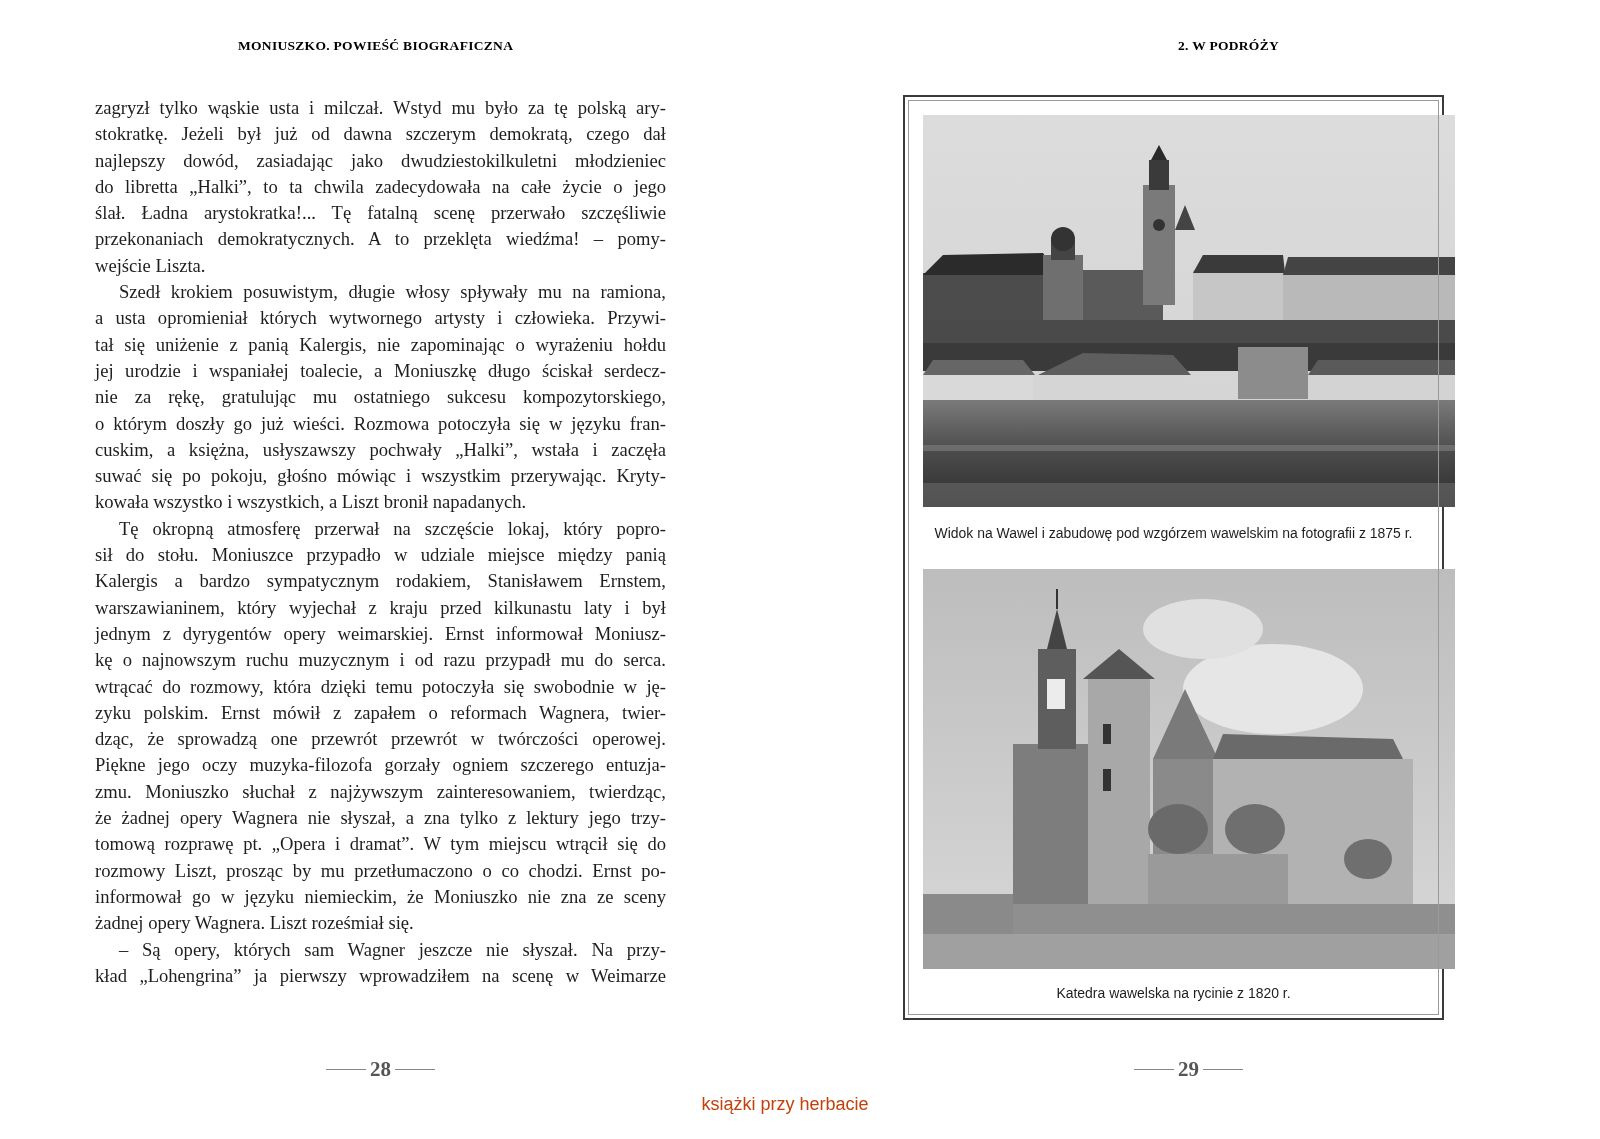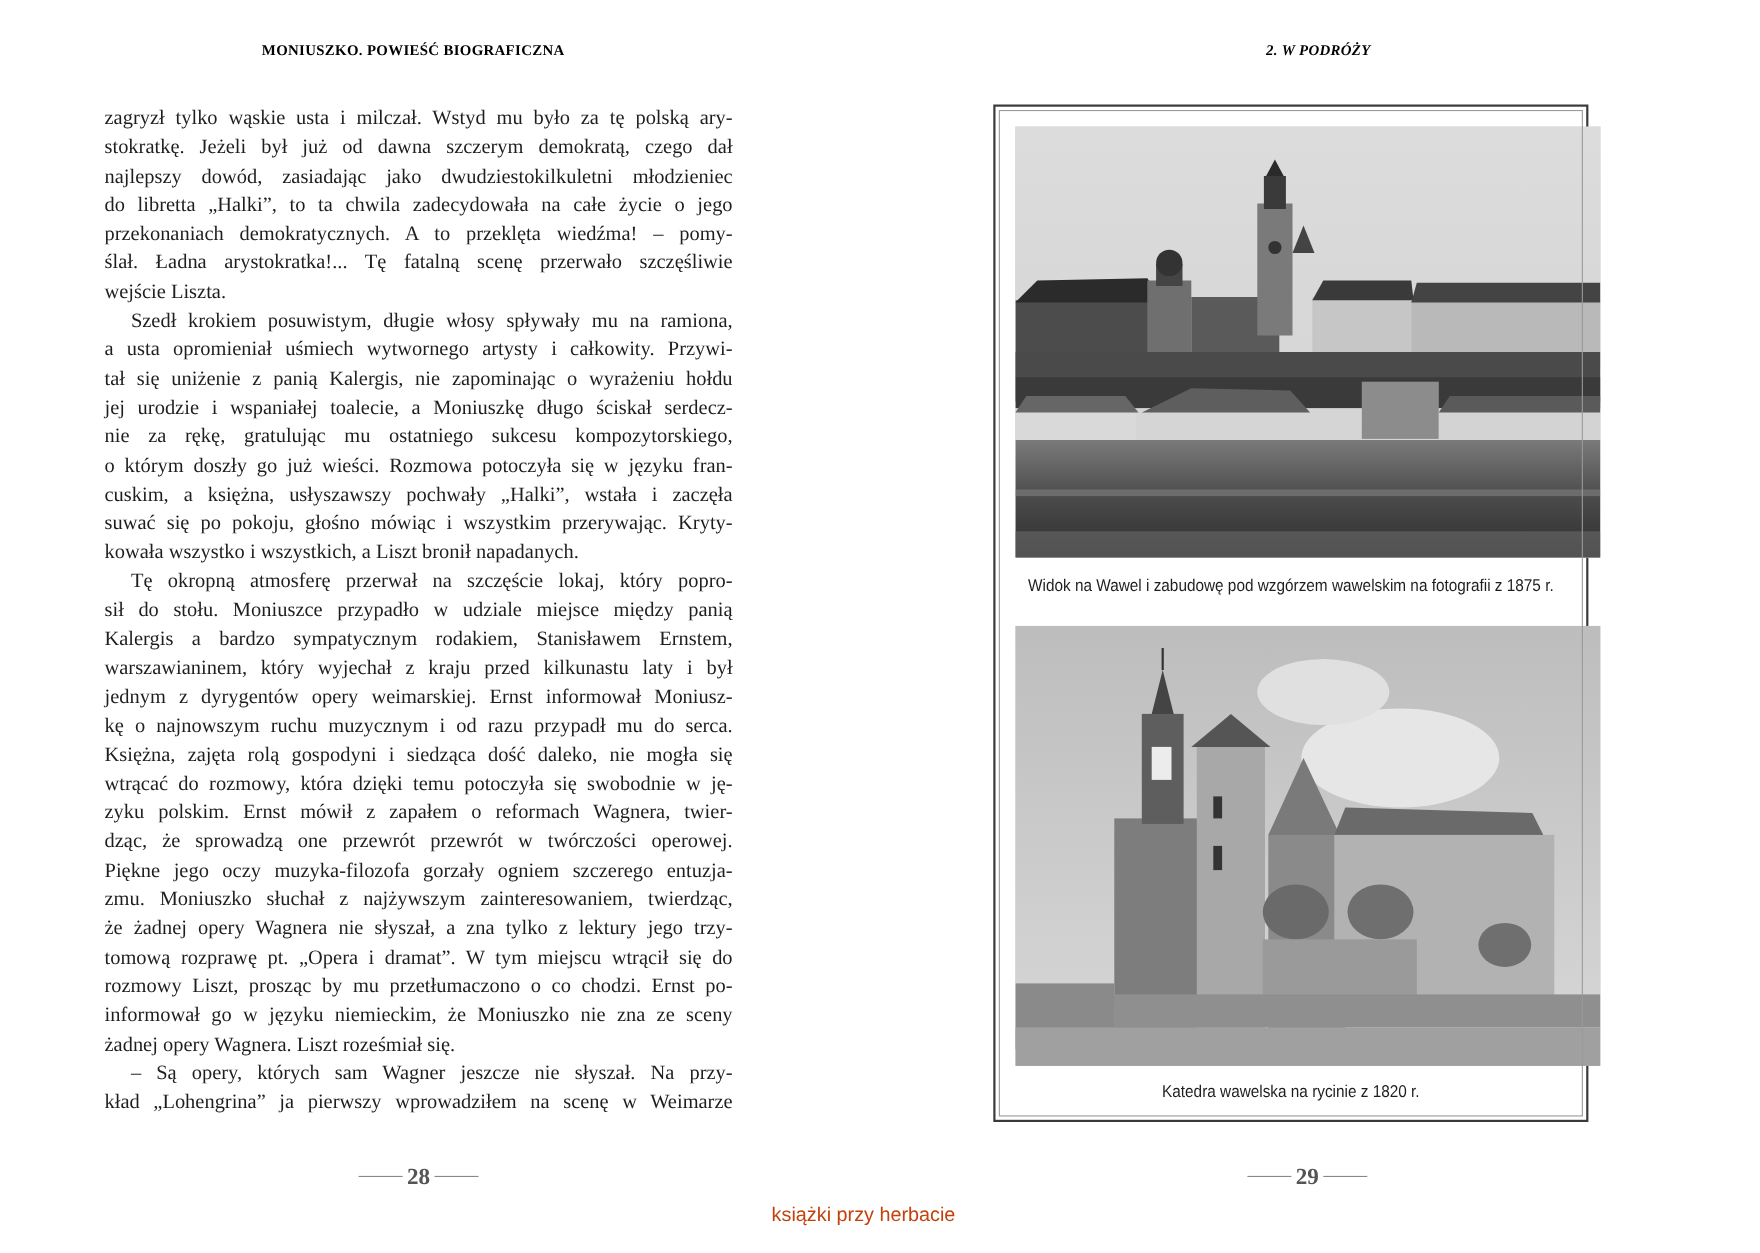--- a/index.html
+++ b/index.html
@@ -1,20 +1,20 @@
 <!DOCTYPE html>
 <html><head>
   <meta charset="utf-8">
   <style>
     html, body { margin: 0; padding: 0; background: #ffffff; }
     body { width: 1600px; height: 1139px; position: relative; overflow: hidden; font-family: "DejaVu Serif", serif; color: #1c1c1c; }
 
     .running-head { position: absolute; top: 38px; font-family: "Liberation Serif", serif; font-weight: bold; font-size: 13.5px; letter-spacing: 0.3px; color: #000000; }
     #rh-left { left: 238px; }
-    #rh-right { left: 1151px; font-style: italic; }
+    #rh-right { left: 1178px; }
 
     .body-text { position: absolute; left: 95px; top: 95px; width: 571px; font-family: "Liberation Serif", serif; font-size: 18.6px; line-height: 26.3px; color: #1e1e1e; text-align: justify; }
     .body-text .line { display: block; text-align: justify; text-align-last: justify; white-space: nowrap; height: 26.3px; }
     .body-text .line.last { text-align-last: left; }
     .body-text .line.indent { padding-left: 24px; }
 
     .figure-frame { position: absolute; left: 903px; top: 95px; width: 541px; height: 925px; border: 2px solid #3a3a3a; box-sizing: border-box; }
     .figure-frame::after { content: ""; position: absolute; left: 3px; top: 3px; right: 3px; bottom: 3px; border: 1px solid #9a9a9a; }
 
     .photo { position: absolute; left: 18px; width: 532px; overflow: hidden; background: #cfcfcf; }
@@ -37,39 +37,38 @@
 <body>
 
 <div id="rh-left" class="running-head">MONIUSZKO. POWIEŚĆ BIOGRAFICZNA</div>
 <div id="rh-right" class="running-head">2. W PODRÓŻY</div>
 
 <div class="body-text" id="body-text">
     <span class="line">zagryzł tylko wąskie usta i milczał. Wstyd mu było za tę polską ary-</span>
     <span class="line">stokratkę. Jeżeli był już od dawna szczerym demokratą, czego dał</span>
     <span class="line">najlepszy dowód, zasiadając jako dwudziestokilkuletni młodzieniec</span>
     <span class="line">do libretta „Halki”, to ta chwila zadecydowała na całe życie o jego</span>
+    <span class="line">ślał. Ładna arystokratka!... Tę fatalną scenę przerwało szczęśliwie</span>
     <span class="line">przekonaniach demokratycznych. A to przeklęta wiedźma! – pomy-</span>
-    <span class="line">ślał. Ładna arystokratka!... Tę fatalną scenę przerwało szczęśliwie</span>
     <span class="line last">wejście Liszta.</span>
     <span class="line indent">Szedł krokiem posuwistym, długie włosy spływały mu na ramiona,</span>
-    <span class="line">a usta opromieniał uśmiech wytwornego artysty i całkowity. Przywi-</span>
+    <span class="line">a usta opromieniał których wytwornego artysty i człowieka. Przywi-</span>
     <span class="line">tał się uniżenie z panią Kalergis, nie zapominając o wyrażeniu hołdu</span>
     <span class="line">jej urodzie i wspaniałej toalecie, a Moniuszkę długo ściskał serdecz-</span>
     <span class="line">nie za rękę, gratulując mu ostatniego sukcesu kompozytorskiego,</span>
     <span class="line">o którym doszły go już wieści. Rozmowa potoczyła się w języku fran-</span>
     <span class="line">cuskim, a księżna, usłyszawszy pochwały „Halki”, wstała i zaczęła</span>
     <span class="line">suwać się po pokoju, głośno mówiąc i wszystkim przerywając. Kryty-</span>
     <span class="line last">kowała wszystko i wszystkich, a Liszt bronił napadanych.</span>
     <span class="line indent">Tę okropną atmosferę przerwał na szczęście lokaj, który popro-</span>
     <span class="line">sił do stołu. Moniuszce przypadło w udziale miejsce między panią</span>
     <span class="line">Kalergis a bardzo sympatycznym rodakiem, Stanisławem Ernstem,</span>
     <span class="line">warszawianinem, który wyjechał z kraju przed kilkunastu laty i był</span>
     <span class="line">jednym z dyrygentów opery weimarskiej. Ernst informował Moniusz-</span>
     <span class="line">kę o najnowszym ruchu muzycznym i od razu przypadł mu do serca.</span>
-    <span class="line">Księżna, zajęta rolą gospodyni i siedząca dość daleko, nie mogła się</span>
     <span class="line">wtrącać do rozmowy, która dzięki temu potoczyła się swobodnie w ję-</span>
     <span class="line">zyku polskim. Ernst mówił z zapałem o reformach Wagnera, twier-</span>
     <span class="line">dząc, że sprowadzą one przewrót przewrót w twórczości operowej.</span>
     <span class="line">Piękne jego oczy muzyka-filozofa gorzały ogniem szczerego entuzja-</span>
     <span class="line">zmu. Moniuszko słuchał z najżywszym zainteresowaniem, twierdząc,</span>
     <span class="line">że żadnej opery Wagnera nie słyszał, a zna tylko z lektury jego trzy-</span>
     <span class="line">tomową rozprawę pt. „Opera i dramat”. W tym miejscu wtrącił się do</span>
     <span class="line">rozmowy Liszt, prosząc by mu przetłumaczono o co chodzi. Ernst po-</span>
     <span class="line">informował go w języku niemieckim, że Moniuszko nie zna ze sceny</span>
     <span class="line last">żadnej opery Wagnera. Liszt roześmiał się.</span>

